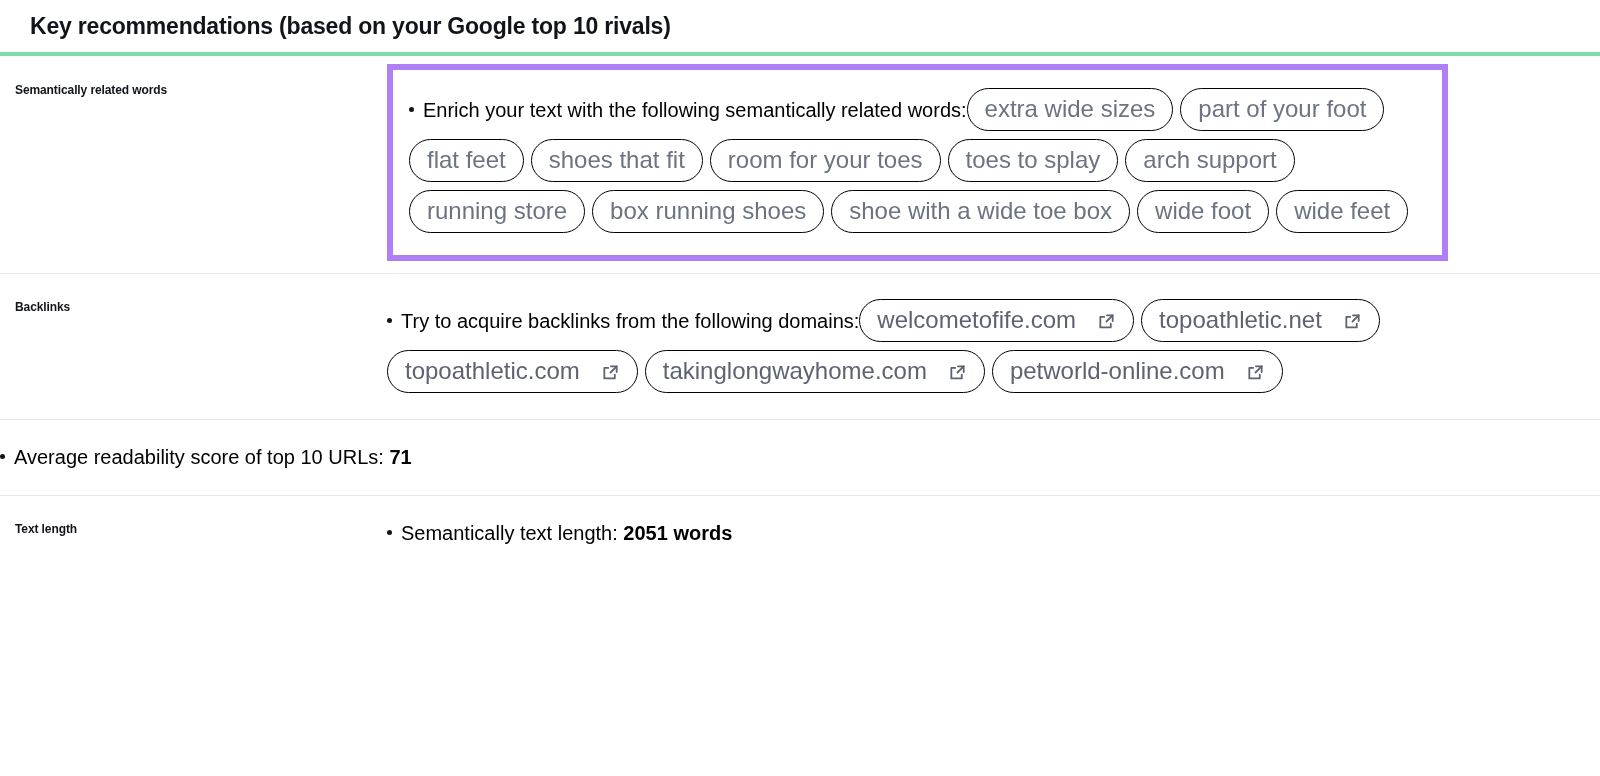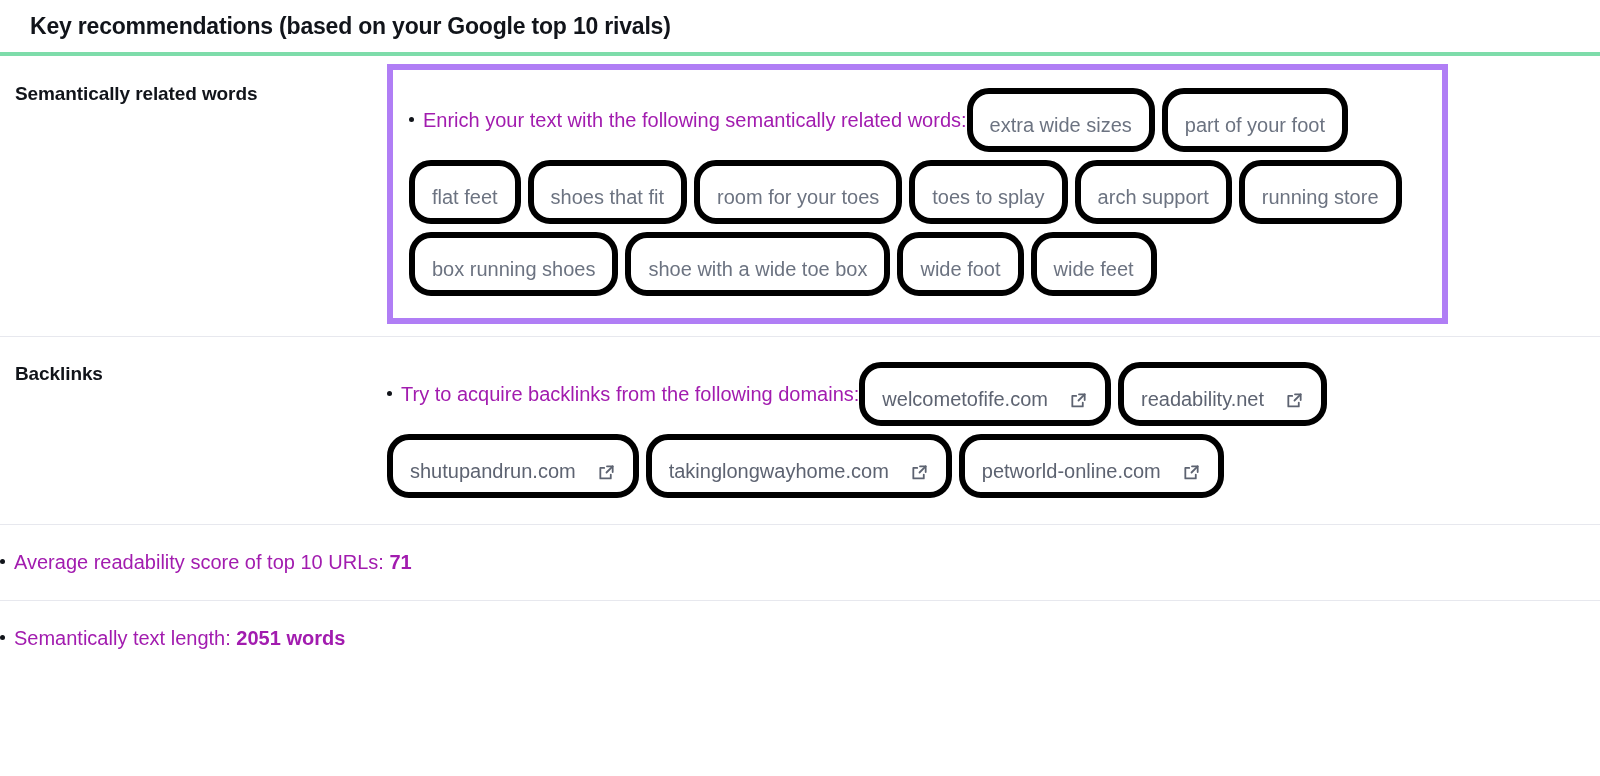--- a/index.html
+++ b/index.html
@@ -52,21 +52,21 @@
     top: 0;
     left: 0;
     right: 0;
     height: 1px;
     background: #e7e8ee;
   }
 
   .row-label {
     width: 387px;
     flex: 0 0 387px;
-    font-size: 19px;
+    font-size: 12px;
     font-weight: bold;
     color: #11141a;
     padding-left: 15px;
     padding-top: 27px;
     letter-spacing: -0.1px;
   }
 
   .row-body {
     flex: 1 1 auto;
     padding-top: 22px;
@@ -90,46 +90,46 @@
 
   
   .flow {
     font-size: 0;
     line-height: 0;
   }
   .bullet-line {
     display: inline;
     font-size: 20px;
     line-height: 34px;
-    color: #a21caf;
+    color: #000000;
     white-space: nowrap;
     vertical-align: middle;
   }
   .bullet-dot {
     display: inline-block;
     width: 5px;
     height: 5px;
     border-radius: 50%;
     background: #11141a;
     vertical-align: middle;
     margin: 0 9px 4px 0;
   }
   .bullet-strong {
     font-weight: bold;
   }
 
   .pill {
     display: inline-flex;
     align-items: center;
     gap: 8px;
-    border: 6px solid #000000;
+    border: 1px solid #000000;
     border-radius: 22px;
-    padding: 18px 17px 8px 17px;
+    padding: 7px 17px 8px 17px;
     margin: 4px 7px 4px 0;
-    font-size: 20px;
+    font-size: 24px;
     line-height: 26px;
     color: #6c7381;
     background: #ffffff;
     white-space: nowrap;
     vertical-align: middle;
     font-family: "Liberation Sans", sans-serif;
   }
   .pill:first-of-type { margin-left: 8px; }
   .pill-ext { color: #5d6371; gap: 21px; }
 
@@ -177,30 +177,30 @@
         <span class="bullet-line"><span class="bullet-dot"></span><span>Try to acquire backlinks from the following domains:</span></span><span class="pill pill-ext">
             <span>welcometofife.com</span>
             <span class="ext-icon">
               <svg viewBox="0 0 20 20" width="19" height="19" fill="none" stroke="#5d6371" stroke-width="1.9" stroke-linecap="round" stroke-linejoin="round">
                 <path d="M10.5 3.5H16.5V9.5"></path>
                 <path d="M16.5 3.5L10 10"></path>
                 <path d="M14.5 12.2V16.2H3.5V5.2H7.6"></path>
               </svg>
             </span>
           </span><span class="pill pill-ext">
-            <span>readability.net</span>
-            <span class="ext-icon">
-              <svg viewBox="0 0 20 20" width="19" height="19" fill="none" stroke="#5d6371" stroke-width="1.9" stroke-linecap="round" stroke-linejoin="round">
-                <path d="M10.5 3.5H16.5V9.5"></path>
-                <path d="M16.5 3.5L10 10"></path>
-                <path d="M14.5 12.2V16.2H3.5V5.2H7.6"></path>
-              </svg>
-            </span>
-          </span><span class="pill pill-ext">
-            <span>shutupandrun.com</span>
+            <span>topoathletic.net</span>
+            <span class="ext-icon">
+              <svg viewBox="0 0 20 20" width="19" height="19" fill="none" stroke="#5d6371" stroke-width="1.9" stroke-linecap="round" stroke-linejoin="round">
+                <path d="M10.5 3.5H16.5V9.5"></path>
+                <path d="M16.5 3.5L10 10"></path>
+                <path d="M14.5 12.2V16.2H3.5V5.2H7.6"></path>
+              </svg>
+            </span>
+          </span><span class="pill pill-ext">
+            <span>topoathletic.com</span>
             <span class="ext-icon">
               <svg viewBox="0 0 20 20" width="19" height="19" fill="none" stroke="#5d6371" stroke-width="1.9" stroke-linecap="round" stroke-linejoin="round">
                 <path d="M10.5 3.5H16.5V9.5"></path>
                 <path d="M16.5 3.5L10 10"></path>
                 <path d="M14.5 12.2V16.2H3.5V5.2H7.6"></path>
               </svg>
             </span>
           </span><span class="pill pill-ext">
             <span>takinglongwayhome.com</span>
             <span class="ext-icon">
@@ -224,18 +224,19 @@
     </div>
   </div>
 
   <div class="row row-simple">
     <div class="row-body">
       <span class="bullet-line"><span class="bullet-dot"></span><span>Average readability score of top 10 URLs:</span>&nbsp;<span class="bullet-strong">71</span></span>
     </div>
   </div>
 
   <div class="row row-simple">
+    <div class="row-label">Text length</div>
     <div class="row-body">
       <span class="bullet-line"><span class="bullet-dot"></span><span>Semantically text length:</span>&nbsp;<span class="bullet-strong">2051 words</span></span>
     </div>
   </div>
 
 </div>
 
 </body></html>

